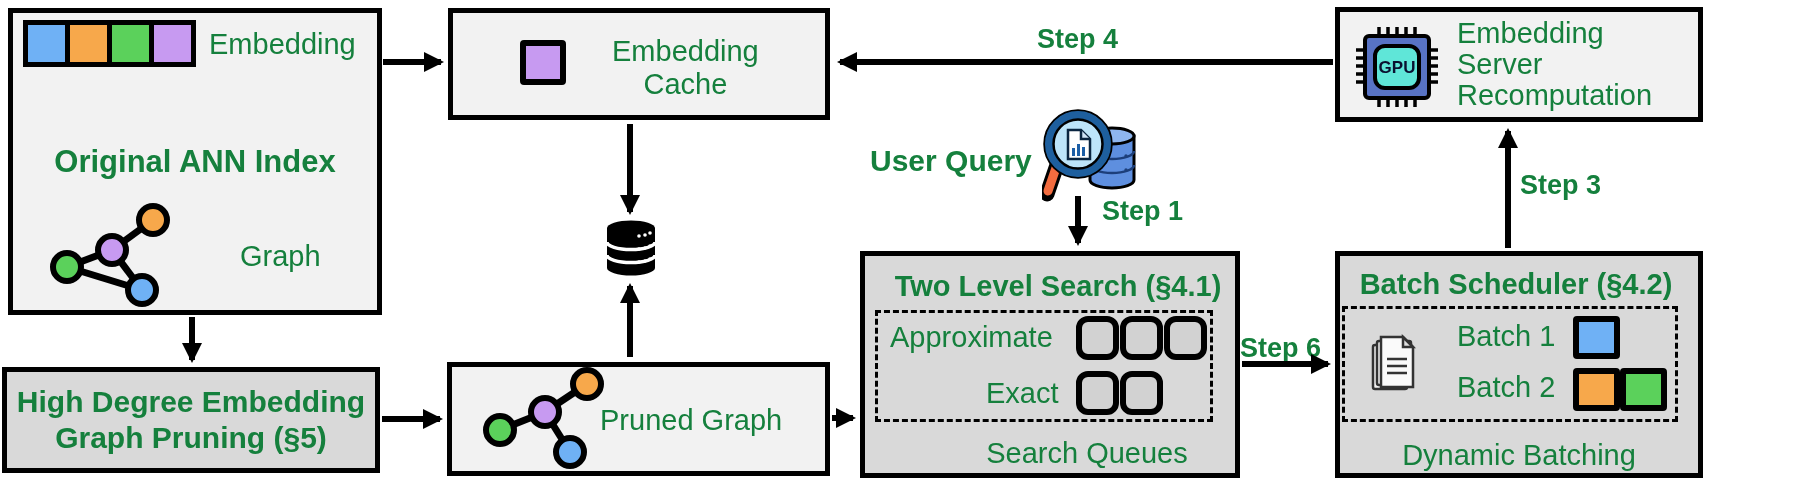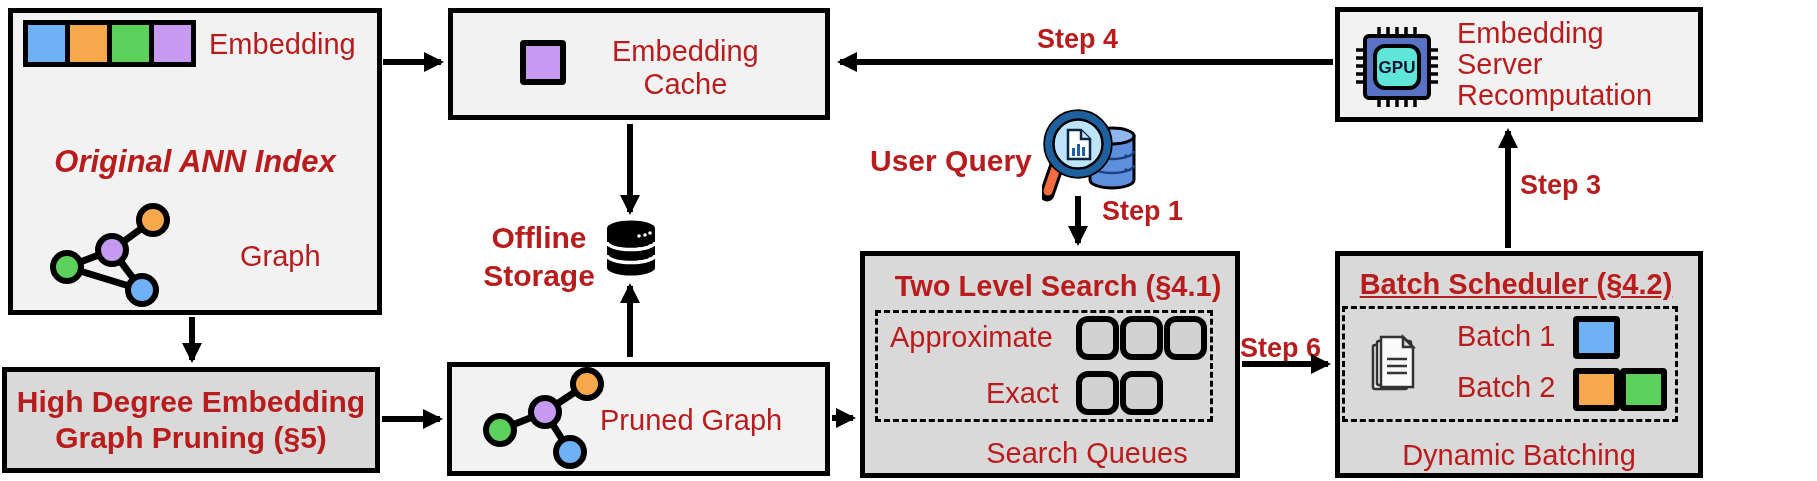--- a/index.html
+++ b/index.html
@@ -1,17 +1,17 @@
 <!DOCTYPE html>
 <html style="--blue: #6fb1f5; --orange: #f7a84b; --green: #5bd15b; --purple: #c79af1; --light-box: #f2f2f2; --gray-box: #d9d9d9; --queue-fill: #d2d2d2; --gpu-chip: #5873c4; --gpu-core: #5fe6d8; --db-blue: #5e8fdf; --lens-blue: #bde4f9; --rim-blue: #1e5f9e; --handle-orange: #f26c3f;"><head>
 <meta charset="utf-8">
 <style>
   html,body{margin:0;padding:0;background:#fff;}
   .canvas{position:relative;width:1817px;height:481px;background:#fff;overflow:hidden;
-          font-family:"Liberation Sans","DejaVu Sans",sans-serif;color:#b91c1c;}
+          font-family:"Liberation Sans","DejaVu Sans",sans-serif;color:#15803d;}
   .abs{position:absolute;}
   .box{position:absolute;border:5px solid #000;box-sizing:border-box;}
   .light{background:var(--light-box);}
   .gray{background:var(--gray-box);}
   .lbl{position:absolute;font-size:29px;line-height:1.12;white-space:nowrap;}
   .bold{font-weight:bold;}
   .ctr{text-align:center;white-space:nowrap;}
   .step{position:absolute;font-size:27px;font-weight:bold;white-space:nowrap;}
   .strip{position:absolute;display:flex;gap:5px;border:5px solid #000;background:#000;}
   .cell{width:37px;height:37px;}
@@ -30,21 +30,21 @@
 <div class="canvas">
 
   <div class="box light" style="left:8px;top:8px;width:374px;height:307px;">
     <div class="strip" style="left:10px;top:7px;">
       <div class="cell" style="background:var(--blue);"></div>
       <div class="cell" style="background:var(--orange);"></div>
       <div class="cell" style="background:var(--green);"></div>
       <div class="cell" style="background:var(--purple);"></div>
     </div>
     <div class="lbl" style="left:196px;top:15px;">Embedding</div>
-    <div class="lbl bold ctr" style="left:0;top:132px;width:364px;font-size:31px;font-style:italic;">Original ANN Index</div>
+    <div class="lbl bold ctr" style="left:0;top:132px;width:364px;font-size:31px;">Original ANN Index</div>
     <svg class="abs" style="left:27px;top:182px;" width="140" height="115" viewBox="0 0 140 115">
       <g stroke="#000" stroke-width="7">
         <line x1="27" y1="72" x2="72" y2="55"></line>
         <line x1="72" y1="55" x2="113" y2="25"></line>
         <line x1="72" y1="55" x2="102" y2="95"></line>
         <line x1="27" y1="72" x2="102" y2="95"></line>
       </g>
       <g stroke="#000" stroke-width="6">
         <circle cx="113" cy="25" r="14" style="fill:var(--orange);"></circle>
         <circle cx="27" cy="72" r="14" style="fill:var(--green);"></circle>
@@ -61,24 +61,20 @@
   </div>
 
   <div class="box light" style="left:448px;top:8px;width:382px;height:112px;">
     <div class="sq" style="left:67px;top:27px;width:34px;height:33px;border-radius:4px;background:var(--purple);"></div>
     <div class="abs" style="left:159px;top:22px;">
       <div class="ctr" style="font-size:29px;line-height:33px;text-align:left;">Embedding</div>
       <div style="font-size:29px;line-height:33px;text-align:center;">Cache</div>
     </div>
   </div>
 
-  <div class="abs bold ctr" style="left:478px;top:219px;width:122px;font-size:30px;line-height:38px;">
-    <div>Offline</div>
-    <div>Storage</div>
-  </div>
   <svg class="abs" style="left:605px;top:220px;" width="52" height="58" viewBox="0 0 52 58">
     <path d="M2,8 v40 a24,7.5 0 0 0 48,0 v-40 z" fill="#000"></path>
     <ellipse cx="26" cy="8" rx="24" ry="7.5" fill="#000"></ellipse>
     <path d="M2,22 a24,7.5 0 0 0 48,0" fill="none" stroke="#fff" stroke-width="3.5"></path>
     <path d="M2,35 a24,7.5 0 0 0 48,0" fill="none" stroke="#fff" stroke-width="3.5"></path>
     <g fill="#fff">
       <circle cx="34" cy="16" r="1.8"></circle>
         <circle cx="40" cy="15" r="1.8"></circle>
         <circle cx="45" cy="13" r="1.8"></circle>
       <circle cx="34" cy="29" r="1.8"></circle>
@@ -142,21 +138,21 @@
       <div class="qsq" style="left:242px;top:3px;"></div>
       <div class="qsq" style="left:286px;top:3px;"></div>
       <div class="lbl" style="left:108px;top:64px;">Exact</div>
       <div class="qsq" style="left:198px;top:58px;"></div>
       <div class="qsq" style="left:242px;top:58px;"></div>
     </div>
     <div class="lbl ctr" style="left:0;top:181px;width:444px;">Search Queues</div>
   </div>
 
   <div class="box gray" style="left:1335px;top:251px;width:368px;height:227px;">
-    <div class="lbl bold ctr" style="left:0;top:12px;width:352px;text-decoration:underline;">Batch Scheduler (§4.2)</div>
+    <div class="lbl bold ctr" style="left:0;top:12px;width:352px;">Batch Scheduler (§4.2)</div>
     <div class="dashed" style="left:2px;top:50px;width:336px;height:116px;">
       <svg class="abs" style="left:23px;top:24px;" width="54" height="62" viewBox="0 0 54 62">
         <rect x="5" y="12" width="34" height="44" rx="2" fill="#f2f2f2" stroke="#333" stroke-width="2.5"></rect>
         <rect x="9" y="8" width="34" height="44" rx="2" fill="#f6f6f6" stroke="#333" stroke-width="2.5"></rect>
         <path d="M13,4 h22 l10,10 v40 h-32 z" fill="#fafafa" stroke="#333" stroke-width="2.5"></path>
         <path d="M35,4 l10,10 h-10 z" fill="#ddd" stroke="#333" stroke-width="2.5"></path>
         <line x1="19" y1="26" x2="39" y2="26" stroke="#333" stroke-width="2.5"></line>
         <line x1="19" y1="33" x2="39" y2="33" stroke="#333" stroke-width="2.5"></line>
         <line x1="19" y1="40" x2="39" y2="40" stroke="#333" stroke-width="2.5"></line>
       </svg>

